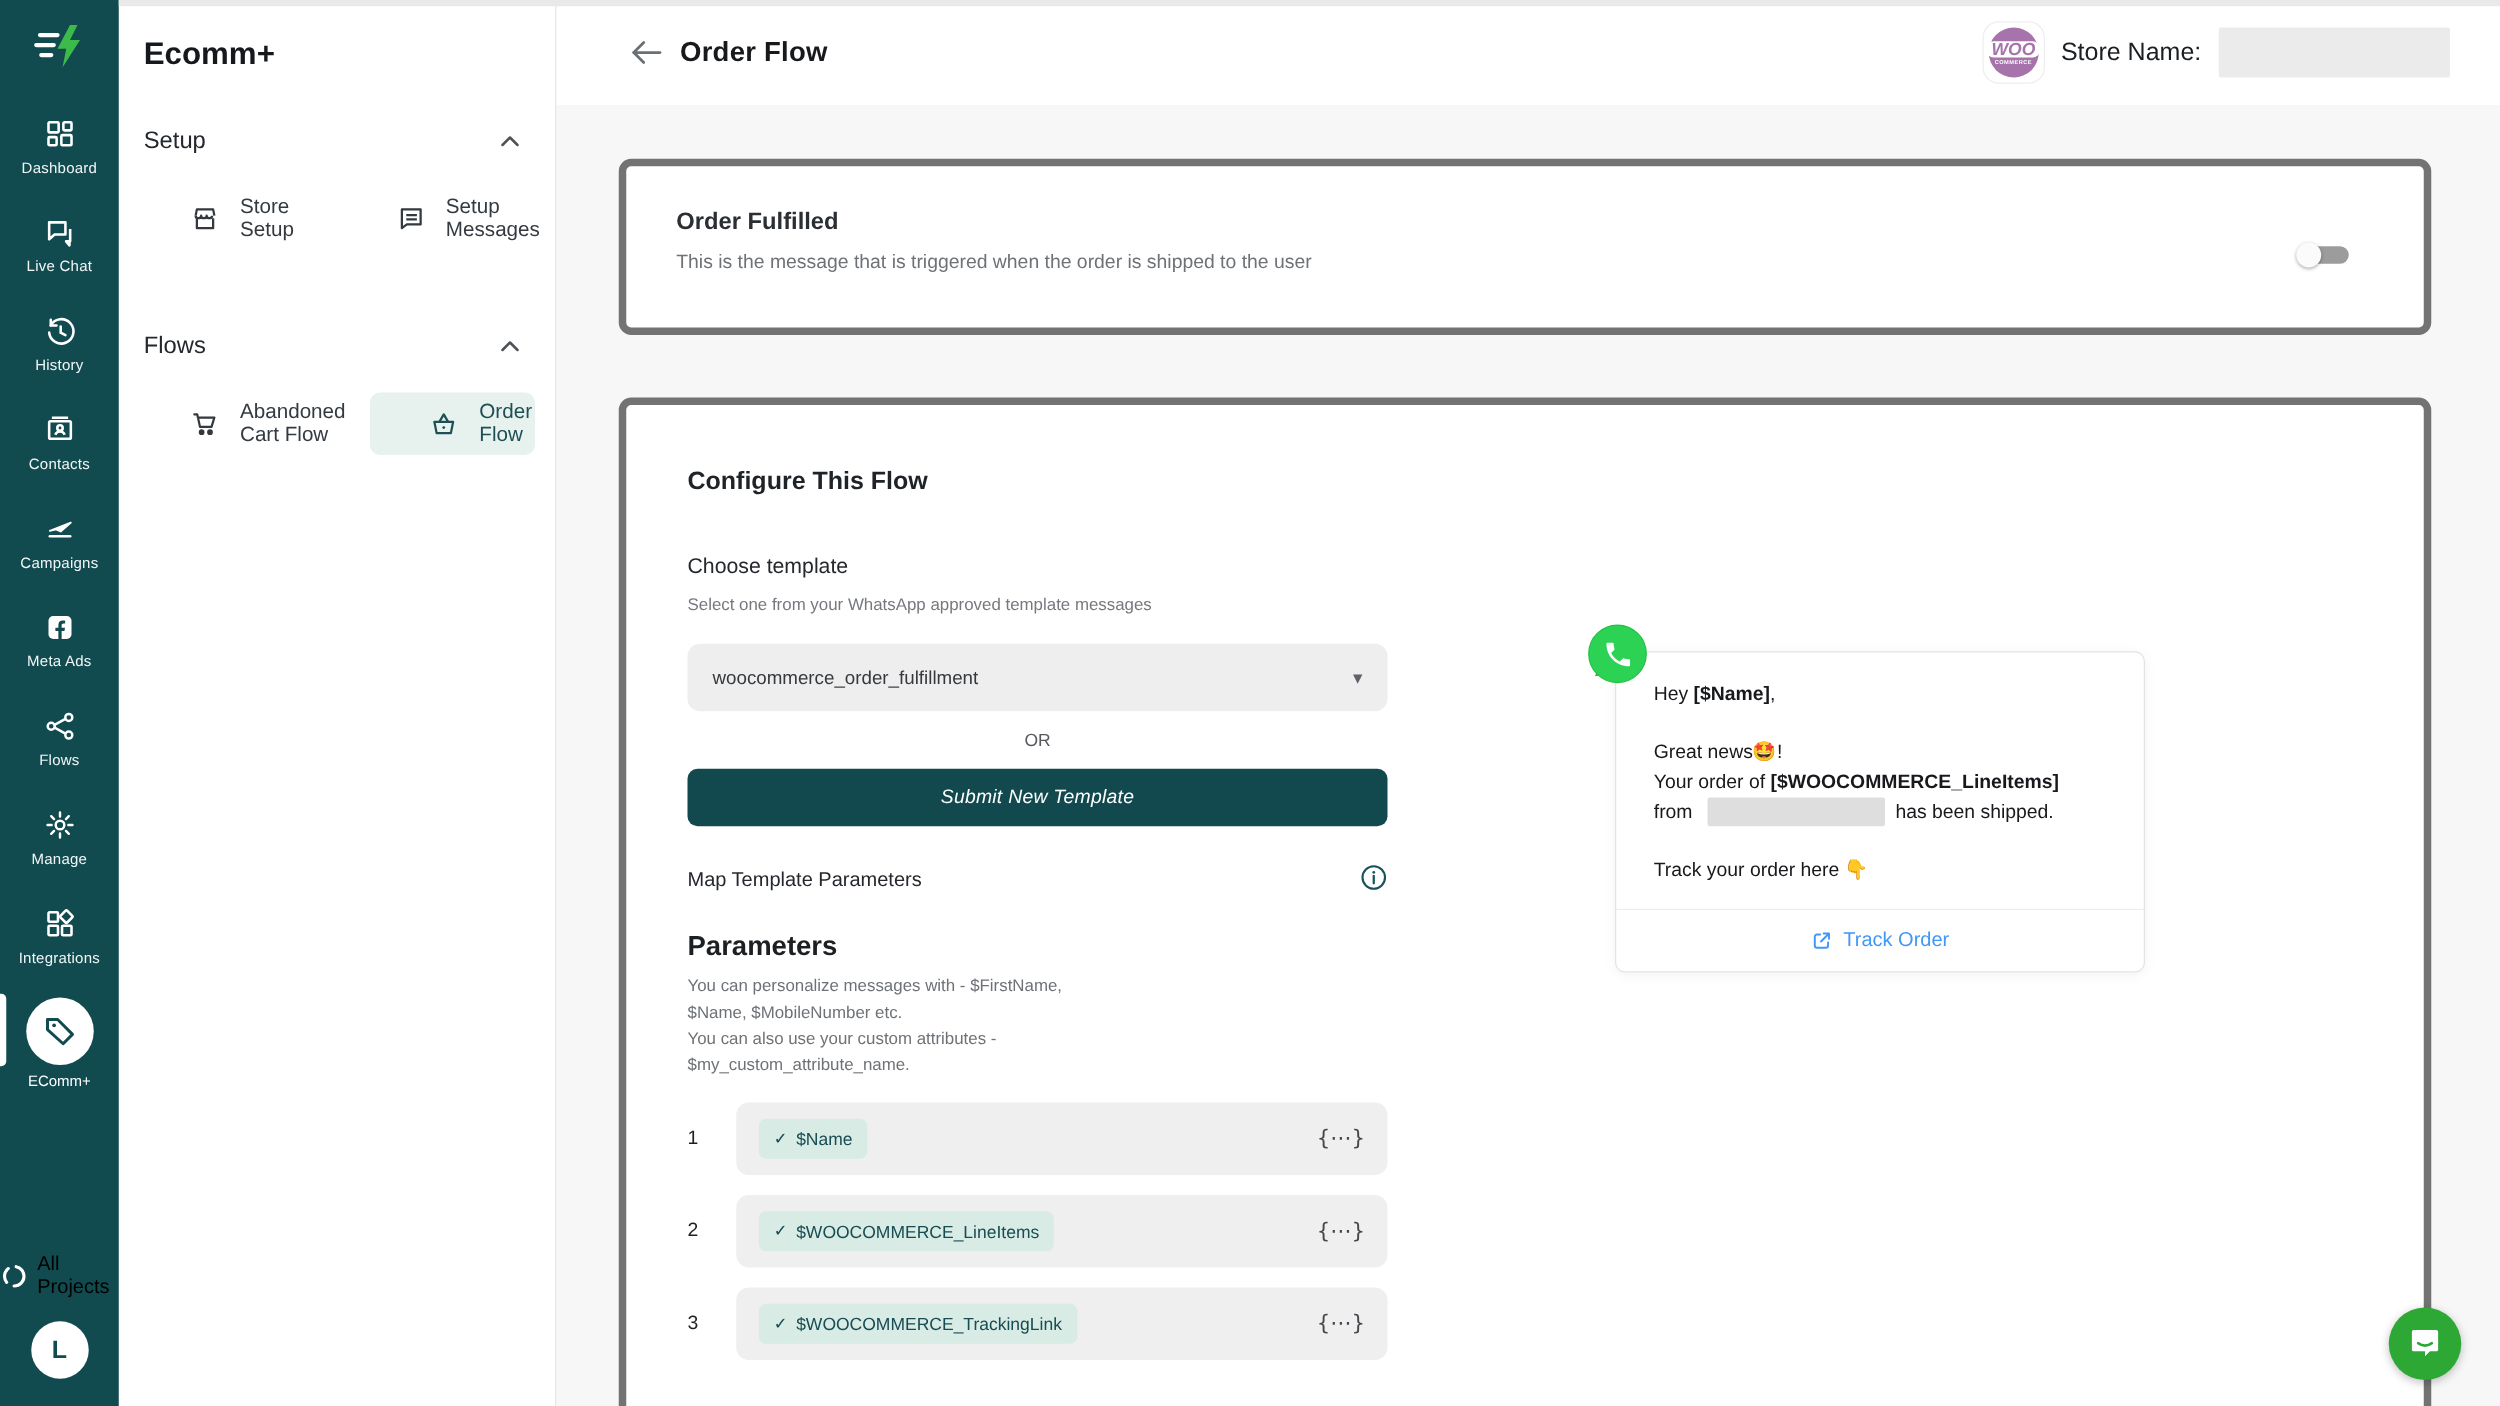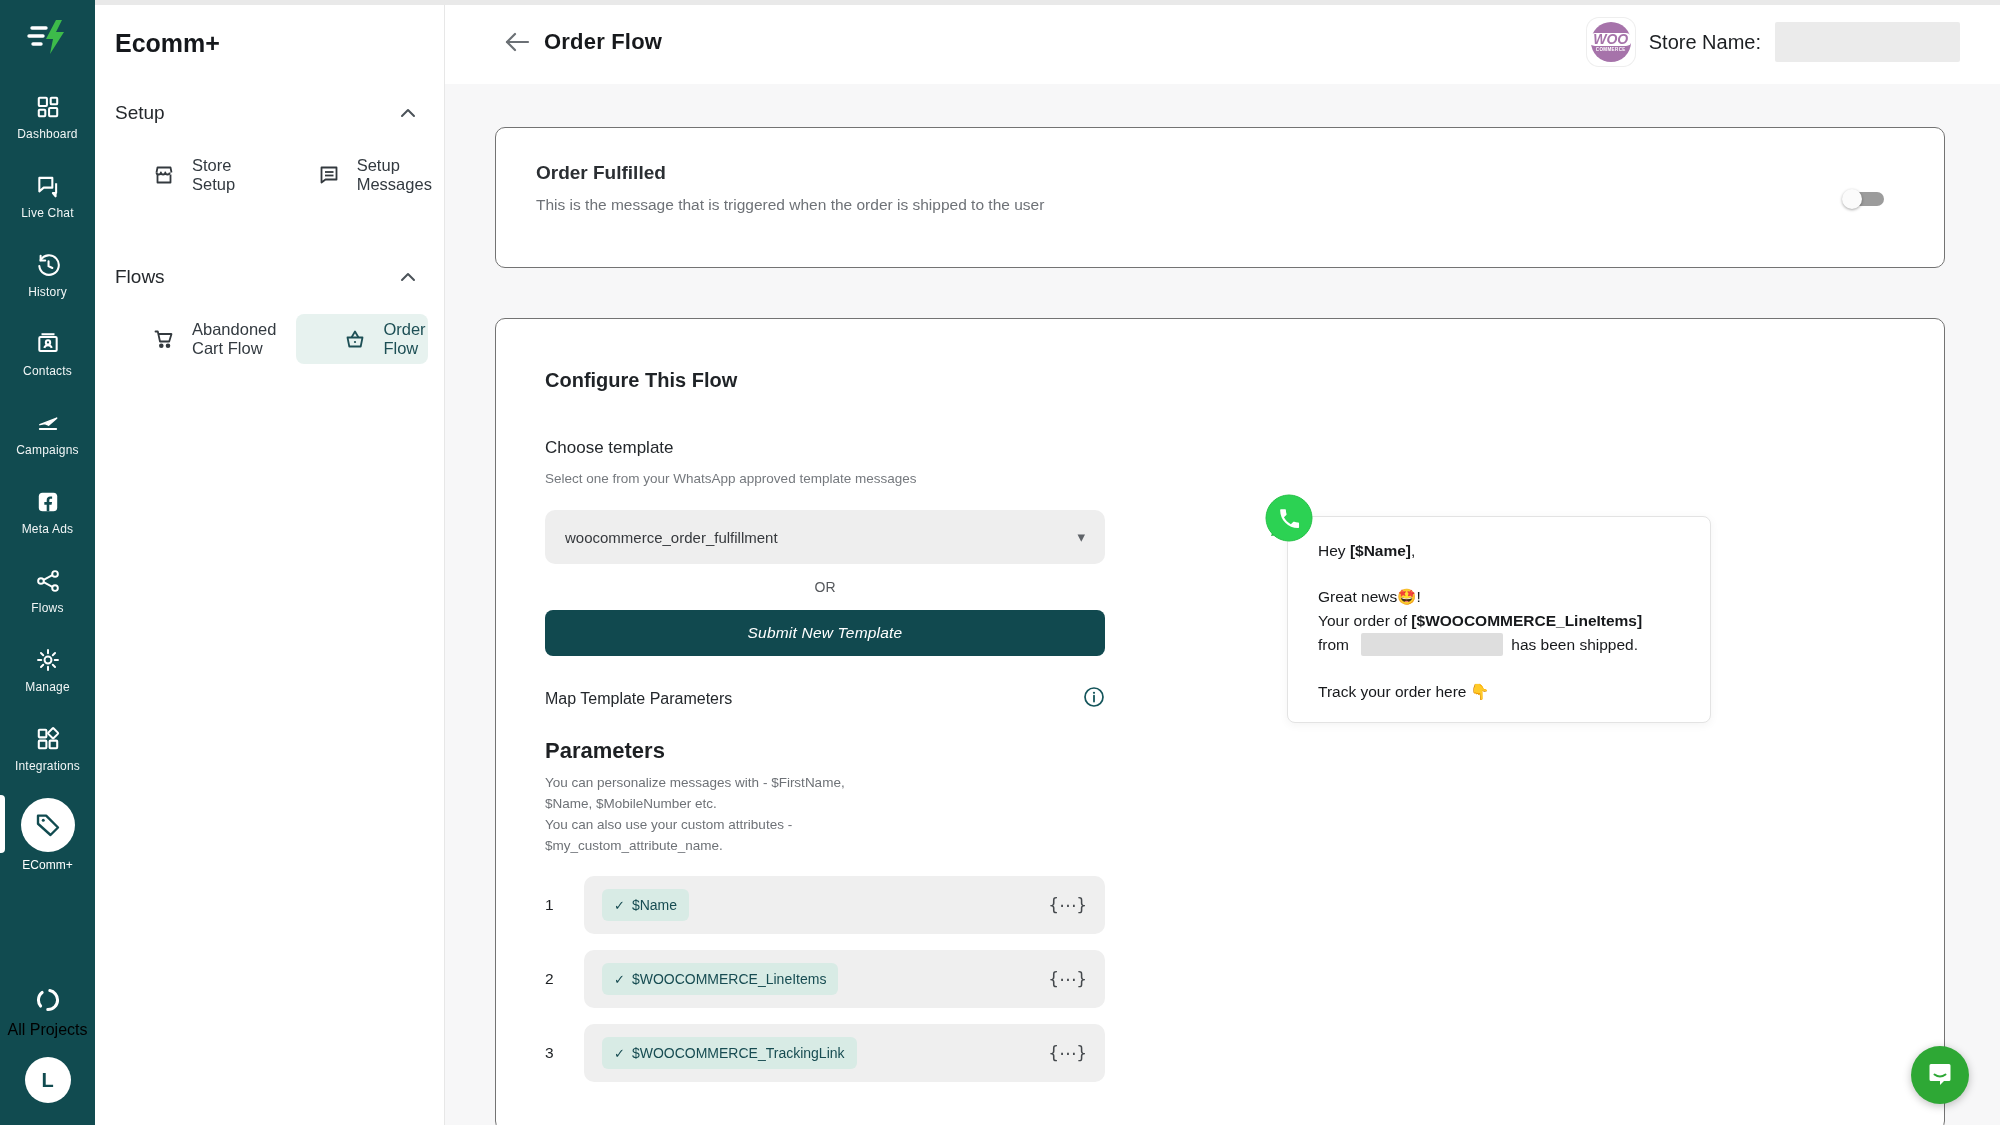--- a/index.html
+++ b/index.html
@@ -12,21 +12,21 @@
   .rail { position:absolute; left:0; top:0; width:95px; height:1125px; background:#114b50; display:flex; flex-direction:column; align-items:center; z-index:40; }
   .rail-logo { margin-top:16px; margin-bottom:20px; width:44px; height:42px; display:flex; align-items:center; justify-content:center; }
   .rail-item { width:95px; height:79px; display:flex; flex-direction:column; align-items:center; justify-content:center; gap:7px; cursor:pointer; }
   .rail-item .lbl { font-size:12px; color:#f2f6f6; letter-spacing:.2px; }
   .rail-item svg, .rail-item .uni { display:block; }
   .rail-ecomm { position:relative; width:95px; height:92px; display:flex; flex-direction:column; align-items:center; justify-content:center; gap:6px; cursor:pointer; }
   .rail-ecomm .bubble { width:54px; height:54px; border-radius:50%; background:#fff; display:flex; align-items:center; justify-content:center; }
   .rail-ecomm .lbl { font-size:12px; color:#fff; }
   .rail-active-bar { position:absolute; left:0; top:6px; width:5px; height:58px; background:#fff; border-radius:0 4px 4px 0; }
   .rail-bottom { margin-top:auto; display:flex; flex-direction:column; align-items:center; margin-bottom:22px; }
-  .rail-allprojects { display:flex; flex-direction:column; align-items:center; gap:7px; cursor:pointer; margin-bottom:18px;justify-content:center; }
+  .rail-allprojects { display:flex; flex-direction:row; align-items:center; gap:7px; cursor:pointer; margin-bottom:18px;justify-content:center; }
   .rail-avatar { width:46px; height:46px; border-radius:50%; background:#fff; color:#114b50; font-size:20px; font-weight:700; display:flex; align-items:center; justify-content:center; cursor:pointer; }
 
   
   .subnav { position:absolute; left:95px; top:0; width:350px; height:1125px; background:#fff; border-right:1px solid #e7e7e7; z-index:30; padding-top:5px; }
   .subnav-title { font-size:25px; font-weight:600; color:#15181c; margin:24px 0 0 20px; }
   .section-head { display:flex; align-items:center; justify-content:space-between; padding:0 28px 0 20px; margin-top:44px; cursor:pointer; }
   .section-head .s-lbl { font-size:19px; color:#24282c; }
   .subnav-items { margin-top:26px; display:flex; flex-direction:row; gap:8px; }
   .subnav-item { display:flex; align-items:center; gap:16px; height:50px; padding-left:57px; font-size:16.5px; color:#333a40; cursor:pointer; }
   .subnav-item.selected { background:#e7f2ef; border-radius:8px; margin:0 24px 0 10px; padding-left:47px; color:#1d4f55; }
@@ -39,21 +39,21 @@
   .page-title { font-size:22px; font-weight:600; color:#17191c; margin-left:12px; letter-spacing:.2px; }
   .header-right { margin-left:auto; display:flex; align-items:center; gap:14px; }
   .woo-badge { width:48px; height:48px; border-radius:12px; background:#fff; box-shadow:0 0 0 1px #eee; display:flex; align-items:center; justify-content:center; }
   .woo-circle { width:40px; height:40px; border-radius:50%; background:#a673aa; display:flex; flex-direction:column; align-items:center; justify-content:center; }
   .woo-word { background:#fff; color:#a673aa; font-weight:700; font-style:italic; font-size:14px; padding:0 4px; border-radius:6px; line-height:13px; }
   .woo-sub { color:#fff; font-size:4.5px; letter-spacing:.4px; margin-top:1px; font-weight:700; }
   .store-label { font-size:20px; color:#1c1f22; }
   .store-redacted { width:185px; height:40px; background:#ebebeb; border-radius:2px; }
 
   .content { position:relative; height:1041px; padding:43px 55px 0 50px; }
-  .card { background:#fff; border-radius:10px; border:1px solid #737373; }
+  .card { background:#fff; border-radius:10px; border:6px solid #737373; }
   .card1 { position:relative; height:141px; padding:34px 40px; }
   .card1-title { font-size:19px; color:#2b2f33; }
   .card1-desc { font-size:15.5px; color:#6e7277; margin-top:12px; }
   .toggle { position:absolute; right:58px; top:58px; width:40px; height:26px; cursor:pointer; }
   .toggle .track { position:absolute; left:4px; top:6px; width:34px; height:14px; border-radius:7px; background:#9c9c9c; }
   .toggle .knob { position:absolute; left:-4px; top:3px; width:20px; height:20px; border-radius:50%; background:#fbfbfb; box-shadow:0 1px 3px rgba(0,0,0,.35); }
 
   .card2 { position:relative; margin-top:50px; padding:50px 0 48px 49px; min-height:770px; }
   .col { width:560px; }
   .cfg-title { font-size:20px; color:#1f2327; margin-bottom:46px; }
@@ -421,20 +421,30 @@
             <div>
               <span>Your order of </span><span class="wa-b">[$WOOCOMMERCE_LineItems]</span>
             </div>
             <div>
               <span>from</span>
               <span class="wa-redacted" style="margin-left:8px;"></span><span>has been shipped.</span>
             </div>
             <div class="wa-gap"></div>
             <div>Track your order here 👇</div>
           </div>
+          <div class="wa-footer">
+            <svg width="17" height="17" viewBox="0 0 24 24">
+              <g fill="none" stroke="#3f97f7" stroke-width="2.2" stroke-linecap="round" stroke-linejoin="round">
+                <path d="M10 5H6.5A2.5 2.5 0 0 0 4 7.5v10A2.5 2.5 0 0 0 6.5 20h10a2.5 2.5 0 0 0 2.5-2.5V14"></path>
+                <polyline points="14,4 20,4 20,10"></polyline>
+                <line x1="11" y1="13" x2="19.5" y2="4.5"></line>
+              </g>
+            </svg>
+            <span>Track Order</span>
+          </div>
         </div>
       </div>
     </section>
   </div>
 </main>
 
 <div class="intercom">
   <svg width="28" height="28" viewBox="0 0 28 28">
     <path d="M5 4h18a1.5 1.5 0 0 1 1.5 1.5v14A1.5 1.5 0 0 1 23 21h-5l-4 4v-4H5a1.5 1.5 0 0 1-1.5-1.5v-14A1.5 1.5 0 0 1 5 4z" fill="#ffffff" transform="translate(0,-1)"></path>
     <path d="M8.5 14.5c3.6 2.6 7.4 2.6 11 0" fill="none" stroke="#2ea835" stroke-width="2" stroke-linecap="round" transform="translate(0,-1)"></path>

